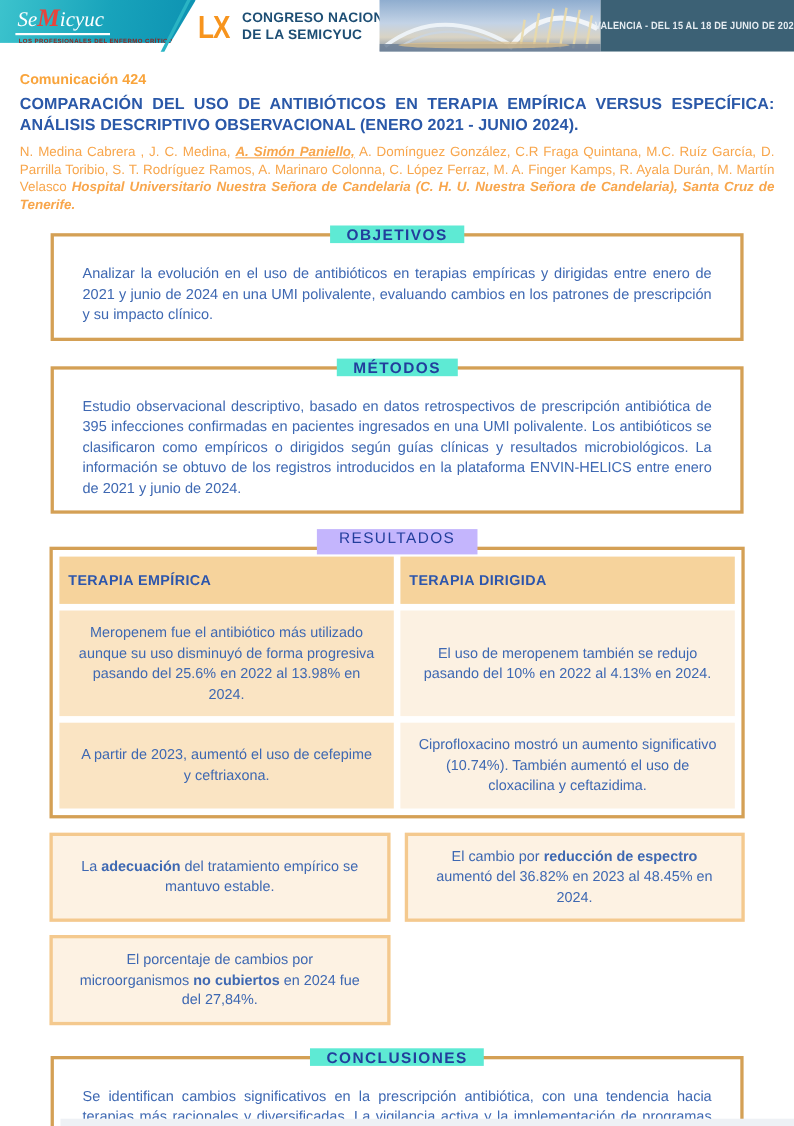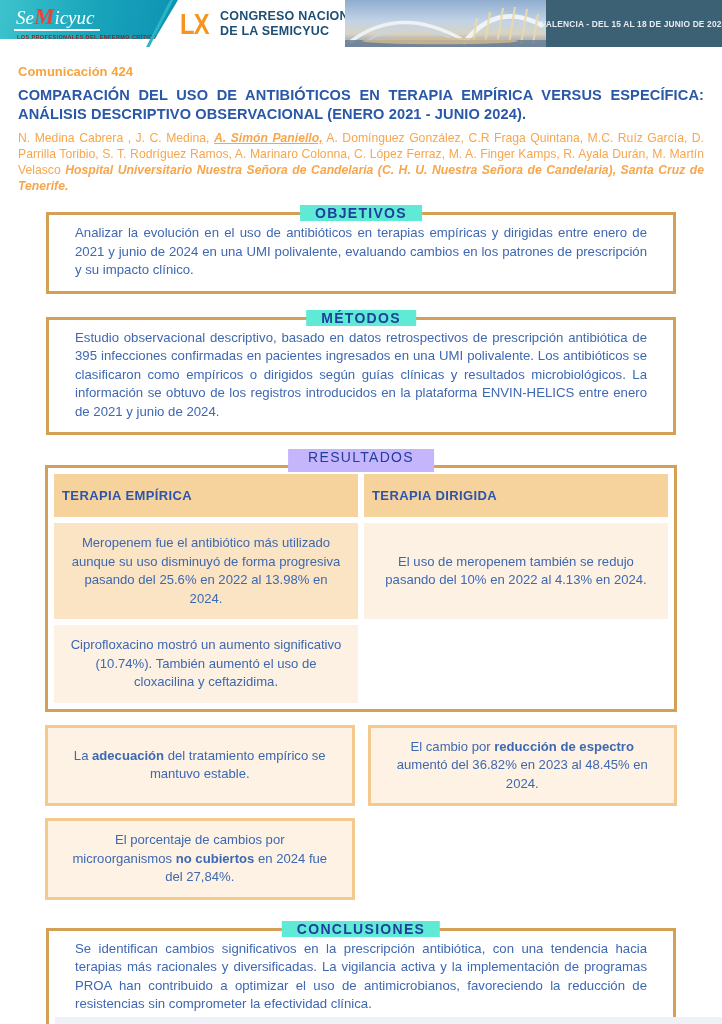--- a/index.html
+++ b/index.html
@@ -75,21 +75,21 @@
   
   .section {
     position: relative; margin: 18px 46px 0; border: 3px solid #d4a055;
     padding: 9px 26px 11px; background: #ffffff;
   }
   .section-label {
     position: absolute; top: -10px; left: 50%; transform: translateX(-50%);
     background: #5eead4; padding: 0 15px; white-space: nowrap;
     color: #223e9c; font-weight: bold; font-size: 14px; letter-spacing: 1.3px;
   }
-  .section-text { color: #3e68b2; font-size: 13.2px; line-height: 18.5px; text-align: justify; }
+  .section-text { color: #3e68b2; font-size: 13.2px; line-height: 18.5px; text-align: justify; margin-top: 16px; }
   .section.metodos { margin-top: 23px; }
 
   
   .results-table {
     position: relative; margin: 30px 45px 0; border: 3px solid #d4a055;
     padding: 6px; background: #ffffff;
   }
   .results-label {
     position: absolute; top: -19px; left: 50%; transform: translateX(-50%);
     background: #c4b5fd; padding: 0 20px 7px; white-space: nowrap;
@@ -171,20 +171,21 @@
   <div class="section-text">Estudio observacional descriptivo, basado en datos retrospectivos de prescripción antibiótica de 395 infecciones confirmadas en pacientes ingresados en una UMI polivalente. Los antibióticos se clasificaron como empíricos o dirigidos según guías clínicas y resultados microbiológicos. La información se obtuvo de los registros introducidos en la plataforma ENVIN-HELICS entre enero de 2021 y junio de 2024.</div>
 </div>
 
 <div class="results-table">
   <div class="results-label">RESULTADOS</div>
   <div class="results-grid">
     <div class="th-cell">TERAPIA EMPÍRICA</div>
     <div class="th-cell">TERAPIA DIRIGIDA</div>
     <div class="td-cell td-left">Meropenem fue el antibiótico más utilizado aunque su uso disminuyó de forma progresiva pasando del 25.6% en 2022 al 13.98% en 2024.</div>
     <div class="td-cell td-right">El uso de meropenem también se redujo pasando del 10% en 2022 al 4.13% en 2024.</div>
+    <div class="td-cell td-left">A partir de 2023, aumentó el uso de cefepime y ceftriaxona.</div>
     <div class="td-cell td-right">Ciprofloxacino mostró un aumento significativo (10.74%). También aumentó el uso de cloxacilina y ceftazidima.</div>
   </div>
 </div>
 
 <div class="free-grid">
   <div class="free-box">
     <div><span>La </span><b>adecuación</b><span> del tratamiento empírico se mantuvo estable.</span></div>
   </div>
   <div class="free-box">
     <div><span>El cambio por </span><b>reducción de espectro</b><span> aumentó del 36.82% en 2023 al 48.45% en 2024.</span></div>

